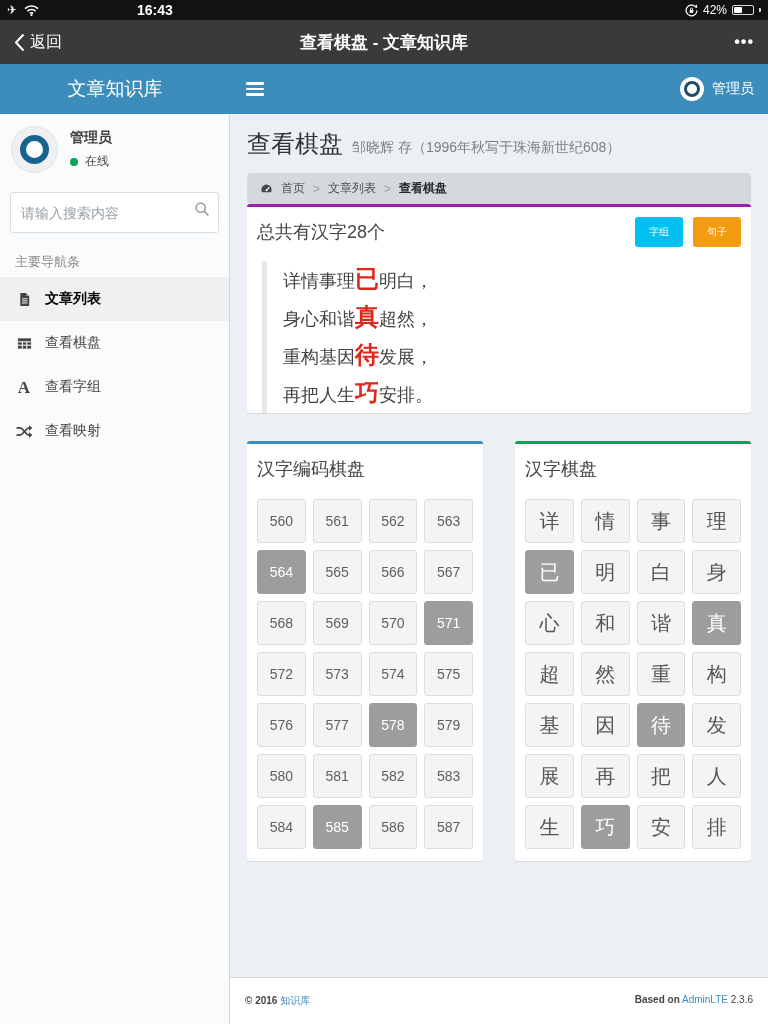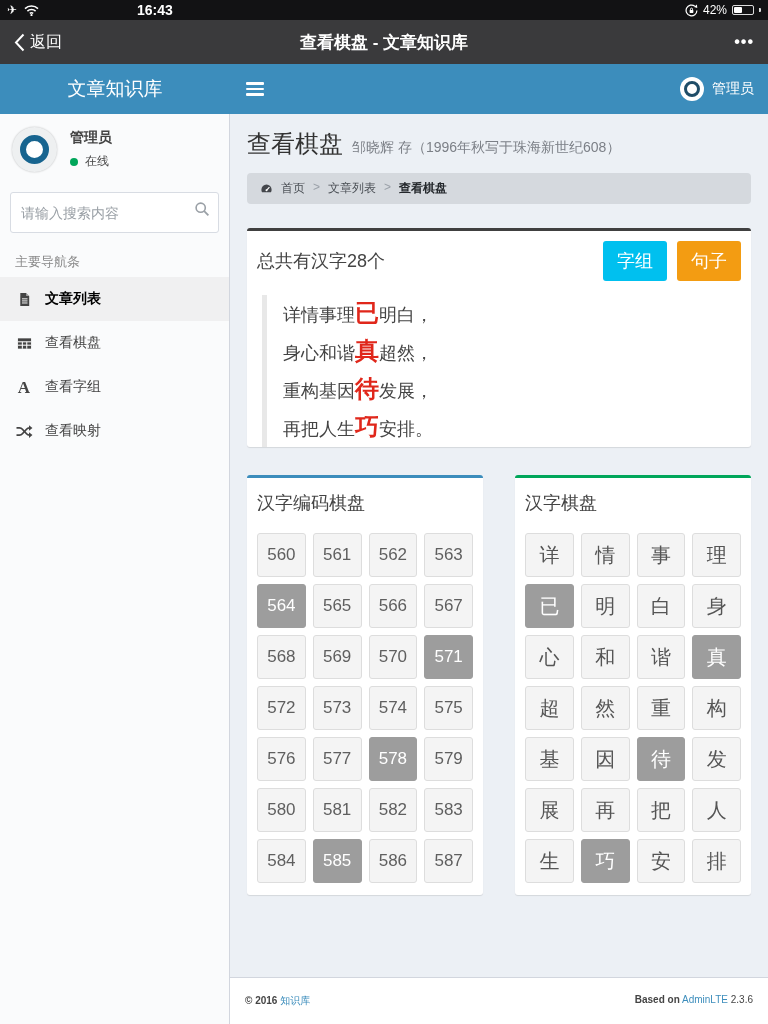--- a/index.html
+++ b/index.html
@@ -50,40 +50,40 @@
   .menu-item{display:flex;align-items:center;gap:12px;height:44px;padding:0 15px;color:#444;text-decoration:none;cursor:pointer}
   .menu-item.active{background:#f0f0f1;color:#000;font-weight:bold}
   .mi-icon{width:18px;display:flex;justify-content:center;align-items:center;line-height:0}
 
   
   .main{flex:1;position:relative;background:#ecf0f5;overflow:hidden}
   .content{padding:14px 17px 0}
   .page-head{display:flex;align-items:baseline;gap:9px}
   .page-title{font-size:24px;color:#333;font-weight:normal}
   .page-sub{font-size:14px;color:#7b7f86}
-  .breadcrumb{margin-top:13px;background:#d5d9de;border-radius:4px;padding:7px 10px;font-size:12px;display:flex;gap:8px}
+  .breadcrumb{margin-top:13px;background:#d5d9de;border-radius:4px;padding:7px 10px;font-size:12px;display:flex;align-items:center;gap:8px}
   .breadcrumb .sep{color:#9aa0a8}
   .breadcrumb .crumb{display:flex;align-items:center;gap:6px;color:#4a4f55;text-decoration:none}
   .breadcrumb .crumb.current{color:#24282c;font-weight:bold}
 
-  .box{background:#fff;border-radius:3px;box-shadow:0 1px 1px rgba(0,0,0,.1);border-top:3px solid #404040;margin-top:24px}
+  .box{background:#fff;border-radius:3px;box-shadow:0 1px 1px rgba(0,0,0,.1);border-top:3px solid #a21caf;margin-top:0}
   .box-header{display:flex;align-items:center;padding:10px}
   .box-title{font-size:18px;color:#444;font-weight:normal}
   .box-tools{margin-left:auto;display:flex;gap:10px}
-  .tool-btn{border:none;color:#fff;font-size:18px;padding:8px 14px;border-radius:3px;cursor:pointer;font-family:inherit}
+  .tool-btn{border:none;color:#fff;font-size:10px;padding:8px 14px;border-radius:3px;cursor:pointer;font-family:inherit}
 
   .quote{margin:4px 15px 20px;border-left:5px solid #e8e8e8;padding-left:16px}
   .poem-line{font-size:18px;color:#444;line-height:36px}
   .poem-line .hl{color:var(--red,#e0271b);font-weight:bold;font-size:24px}
 
   .boards{display:grid;grid-template-columns:1fr 1fr;column-gap:32px;margin-top:28px}
   .board-box{background:#fff;border-radius:3px;border-top:3px solid #3c8dbc;box-shadow:0 1px 1px rgba(0,0,0,.1);padding-bottom:12px}
   .board-box .box-header{padding:13px 10px 10px}
   .grid{display:grid;grid-template-columns:repeat(4,1fr);gap:7px;padding:8px 10px 0}
-  .cell{height:44px;background:#f4f4f4;border:1px solid #ddd;border-radius:3px;font-size:17px;color:#5f5f5f;display:flex;align-items:center;justify-content:center;cursor:pointer;font-family:inherit}
+  .cell{height:44px;background:#f4f4f4;border:1px solid #ddd;border-radius:3px;font-size:14px;color:#5f5f5f;display:flex;align-items:center;justify-content:center;cursor:pointer;font-family:inherit}
   .cell.char{font-size:20px;color:#555}
   .cell.active{background:var(--active-bg,#9d9d9d);border-color:var(--active-bg,#9d9d9d);color:#fff}
 
   .footer{position:absolute;left:0;right:0;bottom:0;background:#fff;border-top:1px solid #d2d6de;padding:16px 15px;display:flex;font-size:10px;color:#444}
   .footer a{color:var(--link,#3c8dbc);text-decoration:none;cursor:pointer}
   .footer .right{margin-left:auto}
 </style>
 </head>
 <body>
 

